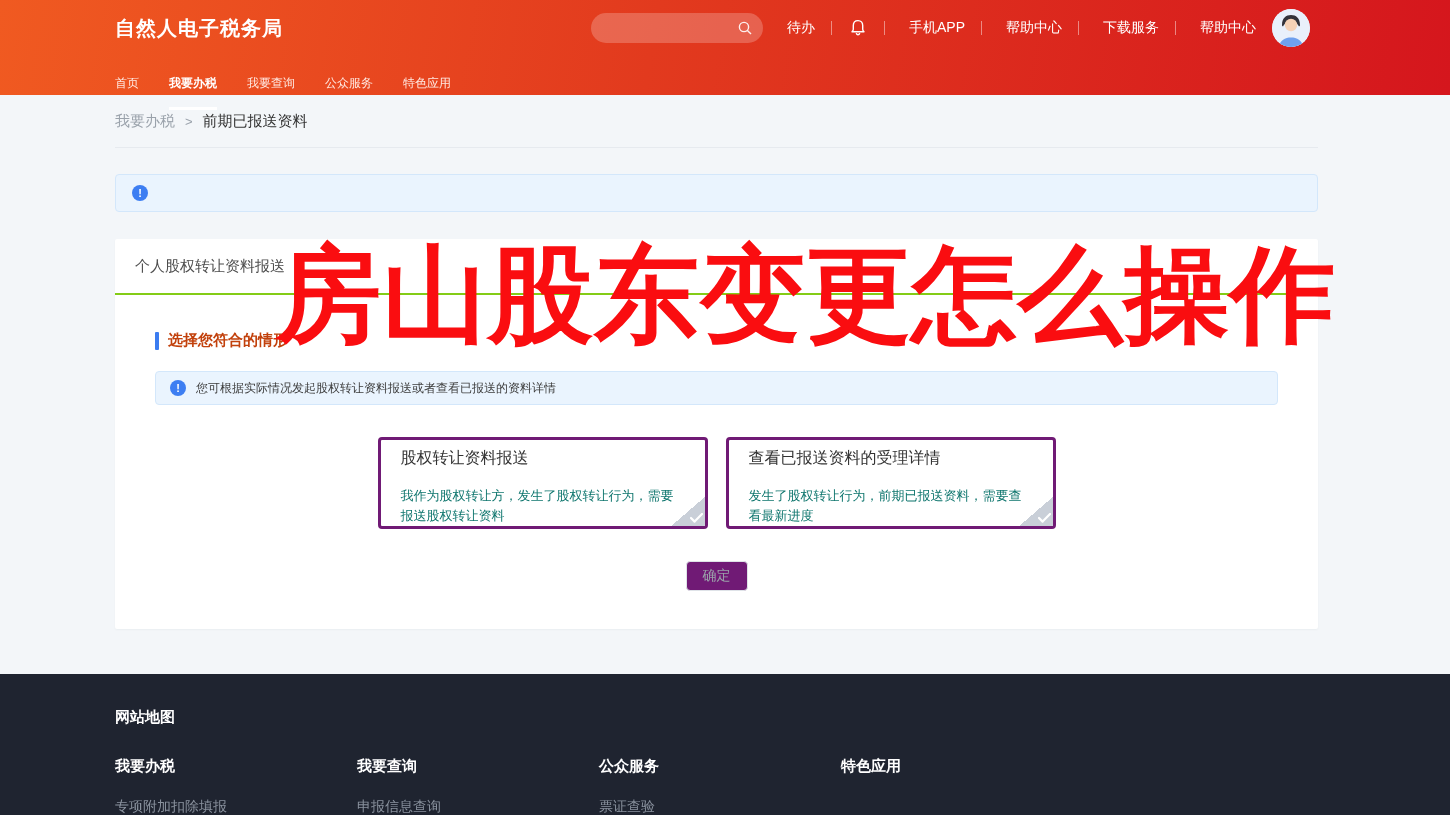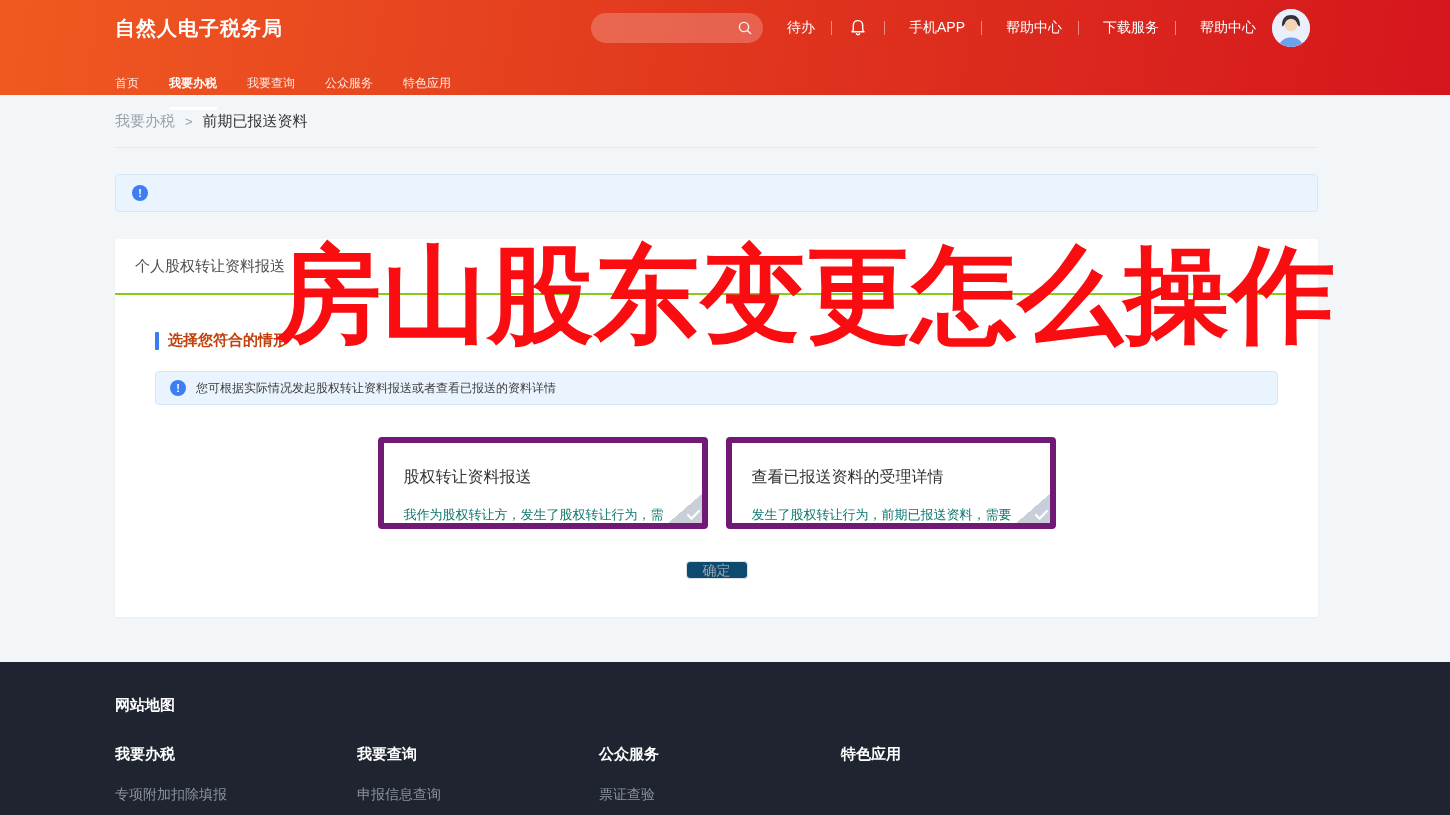--- a/index.html
+++ b/index.html
@@ -37,27 +37,27 @@
   .panel { margin-top:27px; background:#fff; border-radius:2px; box-shadow:0 1px 2px rgba(30,40,60,0.04); padding-bottom:38px; }
   .panel-header { height:56px; display:flex; align-items:center; padding-left:20px; font-size:15px; color:#4d4d4d; border-bottom:2px solid #84cc16; }
   .panel-body { padding:0 40px; }
   .section-title { margin-top:36px; display:flex; align-items:center; }
   .section-bar { width:4px; height:18px; background:#3b7cf0; border-radius:1px; }
   .section-label { margin-left:9px; font-size:15px; font-weight:600; color:#c2410c; }
   .hint { margin-top:21px; min-height:34px; padding:6px 14px; }
   .hint .alert-text { font-size:12px; }
 
   .options-row { margin-top:32px; display:flex; justify-content:center; gap:18px; }
-  .option-card { width:330px; height:92px; background:#fff; border:6px solid #701a75; border-radius:4px; padding:24px 20px; position:relative; overflow:hidden; cursor:pointer; }
+  .option-card { width:330px; height:92px; background:#fff; border:3px solid #701a75; border-radius:4px; padding:8px 20px; position:relative; overflow:hidden; cursor:pointer; }
   .option-title { font-size:16px; color:#333; }
   .option-desc { margin-top:17px; font-size:13px; color:#0f766e; line-height:20px; padding-right:8px; }
   .corner { position:absolute; right:-1px; bottom:-1px; width:36px; height:31px; background:linear-gradient(to top left,#c9cfd8 50%,transparent 50%); }
   .corner svg { position:absolute; right:3px; bottom:4px; }
 
-  .confirm-btn { display:block; margin:32px auto 0; width:62px; height:18px; background:#0c4a6e; border:1px solid #dfe3e8; border-radius:4px; color:#9aa1a9; font-size:14px; cursor:pointer; font-family:inherit; }
+  .confirm-btn { display:block; margin:32px auto 0; width:62px; height:30px; background:#701a75; border:1px solid #dfe3e8; border-radius:4px; color:#9aa1a9; font-size:14px; cursor:pointer; font-family:inherit; }
 
   
   .overlay-text { position:absolute; left:276px; top:240px; font-size:105px; font-weight:900; letter-spacing:1px; color:#fa0d10; white-space:nowrap; z-index:40; line-height:1.05; }
 
   
   .app-footer { margin-top:45px; background:#1f2430; color:#fff; padding:26px 0 60px 115px; height:190px; }
   .footer-title { font-size:15px; font-weight:bold; margin-top:8px; }
   .footer-cols { display:flex; margin-top:30px; }
   .footer-col { width:242px; }
   .footer-col-heading { font-size:15px; font-weight:bold; color:#fff; }

